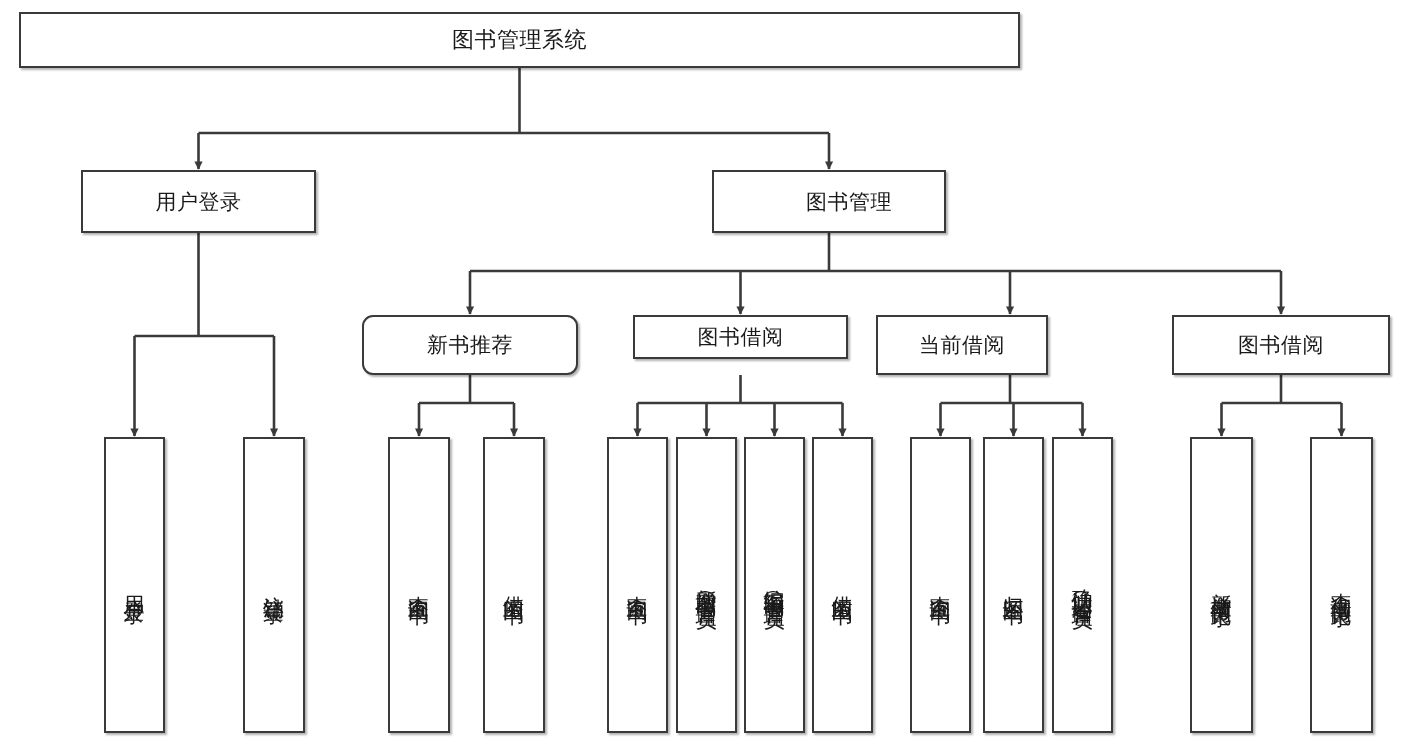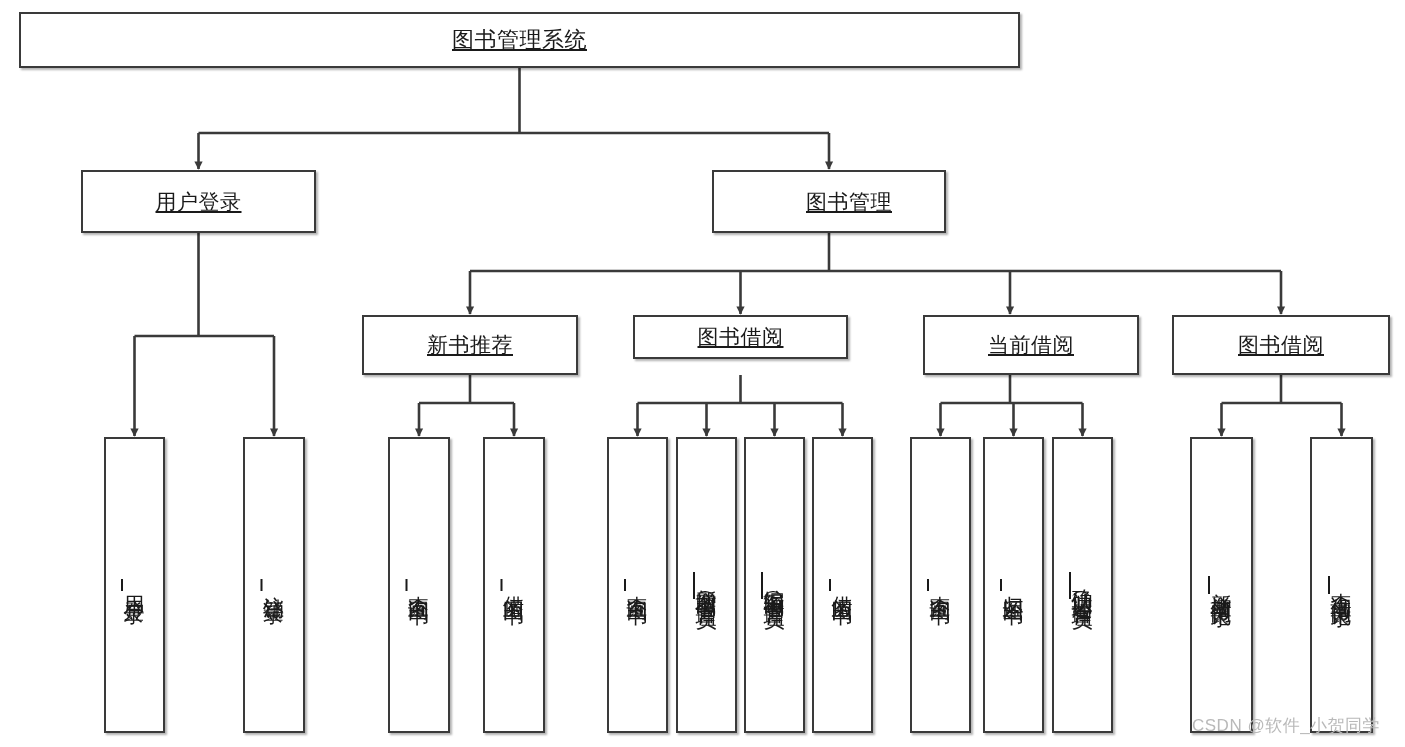--- a/index.html
+++ b/index.html
@@ -38,21 +38,20 @@
     justify-content: center;
     overflow: hidden;
   }
   .node-label {
     color: #1a1a1a;
     font-size: 21px;
     line-height: 1.12;
     letter-spacing: 0.5px;
     white-space: nowrap;
     text-align: center;
-    text-decoration: underline;
   }
   .node-box.vertical .node-label {
     writing-mode: vertical-rl;
     text-orientation: upright;
     letter-spacing: 3px;
     line-height: 1;
   }
   .node-box.root .node-label {
     font-size: 22px;
   }
@@ -115,27 +114,27 @@
   <div id="nodes-group">
       <div class="node-box root" style="left: 19px; top: 12px; width: 1001px; height: 56px;">
         <span class="node-label">图书管理系统</span>
       </div>
       <div class="node-box" style="left: 81px; top: 170px; width: 235px; height: 63px;">
         <span class="node-label">用户登录</span>
       </div>
       <div class="node-box" style="left: 712px; top: 170px; width: 234px; height: 63px; padding-left: 40px;">
         <span class="node-label">图书管理</span>
       </div>
-      <div class="node-box" style="left: 362px; top: 315px; width: 216px; height: 60px;">
+      <div class="node-box" style="left: 362px; top: 315px; width: 216px; height: 60px; border-radius: 11px;">
         <span class="node-label">新书推荐</span>
       </div>
       <div class="node-box" style="left: 633px; top: 315px; width: 215px; height: 44px;">
         <span class="node-label">图书借阅</span>
       </div>
-      <div class="node-box" style="left: 923px; top: 315px; width: 216px; height: 60px;">
+      <div class="node-box" style="left: 876px; top: 315px; width: 172px; height: 60px;">
         <span class="node-label">当前借阅</span>
       </div>
       <div class="node-box" style="left: 1172px; top: 315px; width: 218px; height: 60px;">
         <span class="node-label">图书借阅</span>
       </div>
       <div class="node-box vertical" style="left: 104px; top: 437px; width: 61px; height: 296px;">
         <span class="node-label">用户登录</span>
       </div>
       <div class="node-box vertical" style="left: 243px; top: 437px; width: 62px; height: 296px;">
         <span class="node-label">注销登录</span>
@@ -168,14 +167,13 @@
         <span class="node-label">确认归还（管理员）</span>
       </div>
       <div class="node-box vertical" style="left: 1190px; top: 437px; width: 63px; height: 296px;">
         <span class="node-label">新增借阅记录</span>
       </div>
       <div class="node-box vertical" style="left: 1310px; top: 437px; width: 63px; height: 296px;">
         <span class="node-label">查询借阅记录</span>
       </div>
     </div>
 
-  <div id="watermark" style="left: 1192px; top: 714px;">CSDN @软件_小贺同学</div>
 </div>
 
 </body></html>

